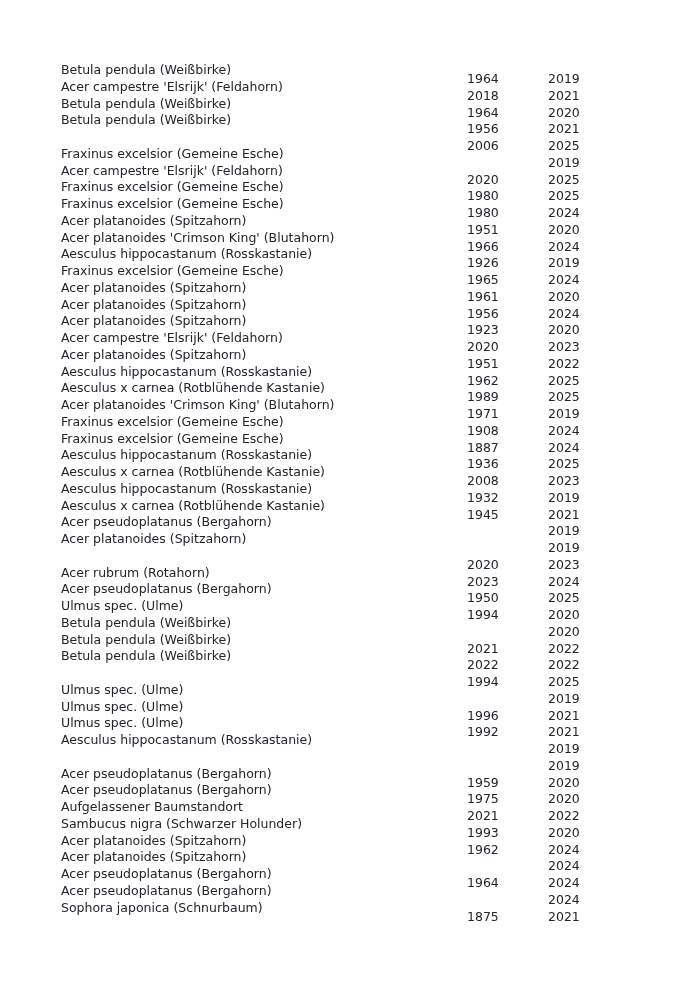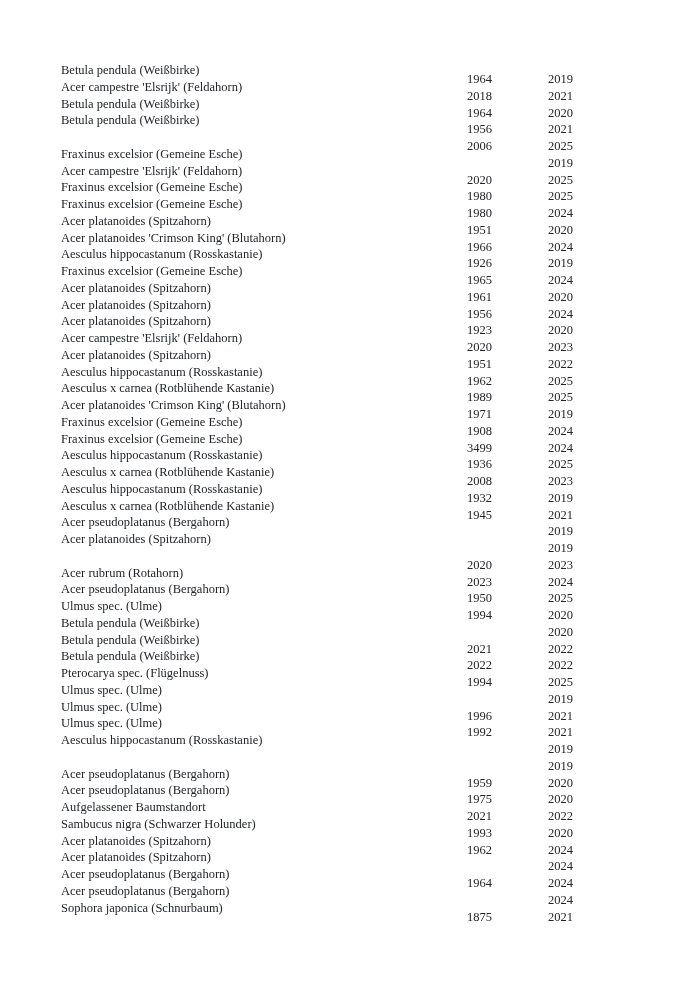--- a/index.html
+++ b/index.html
@@ -20,21 +20,20 @@
     top: 62px;
     left: 61px;
     width: 620px;
     font-size: 12.5px;
   }
   .tree-row {
     position: relative;
     height: 16.75px;
     line-height: 16.75px;
     white-space: nowrap;
-    font-family: Liberation Serif, serif;
   }
   .tree-name {
     display: inline-block;
     vertical-align: top;
   }
   .year-col-1 {
     position: absolute;
     left: 406px;
     top: 9px;
   }
@@ -63,35 +62,35 @@
     <div class="tree-row"><span class="tree-name">Fraxinus excelsior (Gemeine Esche)</span><span class="year-col-1">1965</span><span class="year-col-2">2024</span></div>
     <div class="tree-row"><span class="tree-name">Acer platanoides (Spitzahorn)</span><span class="year-col-1">1961</span><span class="year-col-2">2020</span></div>
     <div class="tree-row"><span class="tree-name">Acer platanoides (Spitzahorn)</span><span class="year-col-1">1956</span><span class="year-col-2">2024</span></div>
     <div class="tree-row"><span class="tree-name">Acer platanoides (Spitzahorn)</span><span class="year-col-1">1923</span><span class="year-col-2">2020</span></div>
     <div class="tree-row"><span class="tree-name">Acer campestre 'Elsrijk' (Feldahorn)</span><span class="year-col-1">2020</span><span class="year-col-2">2023</span></div>
     <div class="tree-row"><span class="tree-name">Acer platanoides (Spitzahorn)</span><span class="year-col-1">1951</span><span class="year-col-2">2022</span></div>
     <div class="tree-row"><span class="tree-name">Aesculus hippocastanum (Rosskastanie)</span><span class="year-col-1">1962</span><span class="year-col-2">2025</span></div>
     <div class="tree-row"><span class="tree-name">Aesculus x carnea (Rotblühende Kastanie)</span><span class="year-col-1">1989</span><span class="year-col-2">2025</span></div>
     <div class="tree-row"><span class="tree-name">Acer platanoides 'Crimson King' (Blutahorn)</span><span class="year-col-1">1971</span><span class="year-col-2">2019</span></div>
     <div class="tree-row"><span class="tree-name">Fraxinus excelsior (Gemeine Esche)</span><span class="year-col-1">1908</span><span class="year-col-2">2024</span></div>
-    <div class="tree-row"><span class="tree-name">Fraxinus excelsior (Gemeine Esche)</span><span class="year-col-1">3499</span><span class="year-col-2">2024</span></div>
+    <div class="tree-row"><span class="tree-name">Fraxinus excelsior (Gemeine Esche)</span><span class="year-col-1">1887</span><span class="year-col-2">2024</span></div>
     <div class="tree-row"><span class="tree-name">Aesculus hippocastanum (Rosskastanie)</span><span class="year-col-1">1936</span><span class="year-col-2">2025</span></div>
     <div class="tree-row"><span class="tree-name">Aesculus x carnea (Rotblühende Kastanie)</span><span class="year-col-1">2008</span><span class="year-col-2">2023</span></div>
     <div class="tree-row"><span class="tree-name">Aesculus hippocastanum (Rosskastanie)</span><span class="year-col-1">1932</span><span class="year-col-2">2019</span></div>
     <div class="tree-row"><span class="tree-name">Aesculus x carnea (Rotblühende Kastanie)</span><span class="year-col-1">1945</span><span class="year-col-2">2021</span></div>
     <div class="tree-row"><span class="tree-name">Acer pseudoplatanus (Bergahorn)</span><span class="year-col-1"></span><span class="year-col-2">2019</span></div>
     <div class="tree-row"><span class="tree-name">Acer platanoides (Spitzahorn)</span><span class="year-col-1"></span><span class="year-col-2">2019</span></div>
     <div class="tree-row"><span class="year-col-1">2020</span><span class="year-col-2">2023</span></div>
     <div class="tree-row"><span class="tree-name">Acer rubrum (Rotahorn)</span><span class="year-col-1">2023</span><span class="year-col-2">2024</span></div>
     <div class="tree-row"><span class="tree-name">Acer pseudoplatanus (Bergahorn)</span><span class="year-col-1">1950</span><span class="year-col-2">2025</span></div>
     <div class="tree-row"><span class="tree-name">Ulmus spec. (Ulme)</span><span class="year-col-1">1994</span><span class="year-col-2">2020</span></div>
     <div class="tree-row"><span class="tree-name">Betula pendula (Weißbirke)</span><span class="year-col-1"></span><span class="year-col-2">2020</span></div>
     <div class="tree-row"><span class="tree-name">Betula pendula (Weißbirke)</span><span class="year-col-1">2021</span><span class="year-col-2">2022</span></div>
     <div class="tree-row"><span class="tree-name">Betula pendula (Weißbirke)</span><span class="year-col-1">2022</span><span class="year-col-2">2022</span></div>
-    <div class="tree-row"><span class="tree-name">Pterocarya spec. (Flügelnuss)</span><span class="year-col-1">1994</span><span class="year-col-2">2025</span></div>
+    <div class="tree-row"><span class="year-col-1">1994</span><span class="year-col-2">2025</span></div>
     <div class="tree-row"><span class="tree-name">Ulmus spec. (Ulme)</span><span class="year-col-1"></span><span class="year-col-2">2019</span></div>
     <div class="tree-row"><span class="tree-name">Ulmus spec. (Ulme)</span><span class="year-col-1">1996</span><span class="year-col-2">2021</span></div>
     <div class="tree-row"><span class="tree-name">Ulmus spec. (Ulme)</span><span class="year-col-1">1992</span><span class="year-col-2">2021</span></div>
     <div class="tree-row"><span class="tree-name">Aesculus hippocastanum (Rosskastanie)</span><span class="year-col-1"></span><span class="year-col-2">2019</span></div>
     <div class="tree-row"><span class="year-col-1"></span><span class="year-col-2">2019</span></div>
     <div class="tree-row"><span class="tree-name">Acer pseudoplatanus (Bergahorn)</span><span class="year-col-1">1959</span><span class="year-col-2">2020</span></div>
     <div class="tree-row"><span class="tree-name">Acer pseudoplatanus (Bergahorn)</span><span class="year-col-1">1975</span><span class="year-col-2">2020</span></div>
     <div class="tree-row"><span class="tree-name">Aufgelassener Baumstandort</span><span class="year-col-1">2021</span><span class="year-col-2">2022</span></div>
     <div class="tree-row"><span class="tree-name">Sambucus nigra (Schwarzer Holunder)</span><span class="year-col-1">1993</span><span class="year-col-2">2020</span></div>
     <div class="tree-row"><span class="tree-name">Acer platanoides (Spitzahorn)</span><span class="year-col-1">1962</span><span class="year-col-2">2024</span></div>

